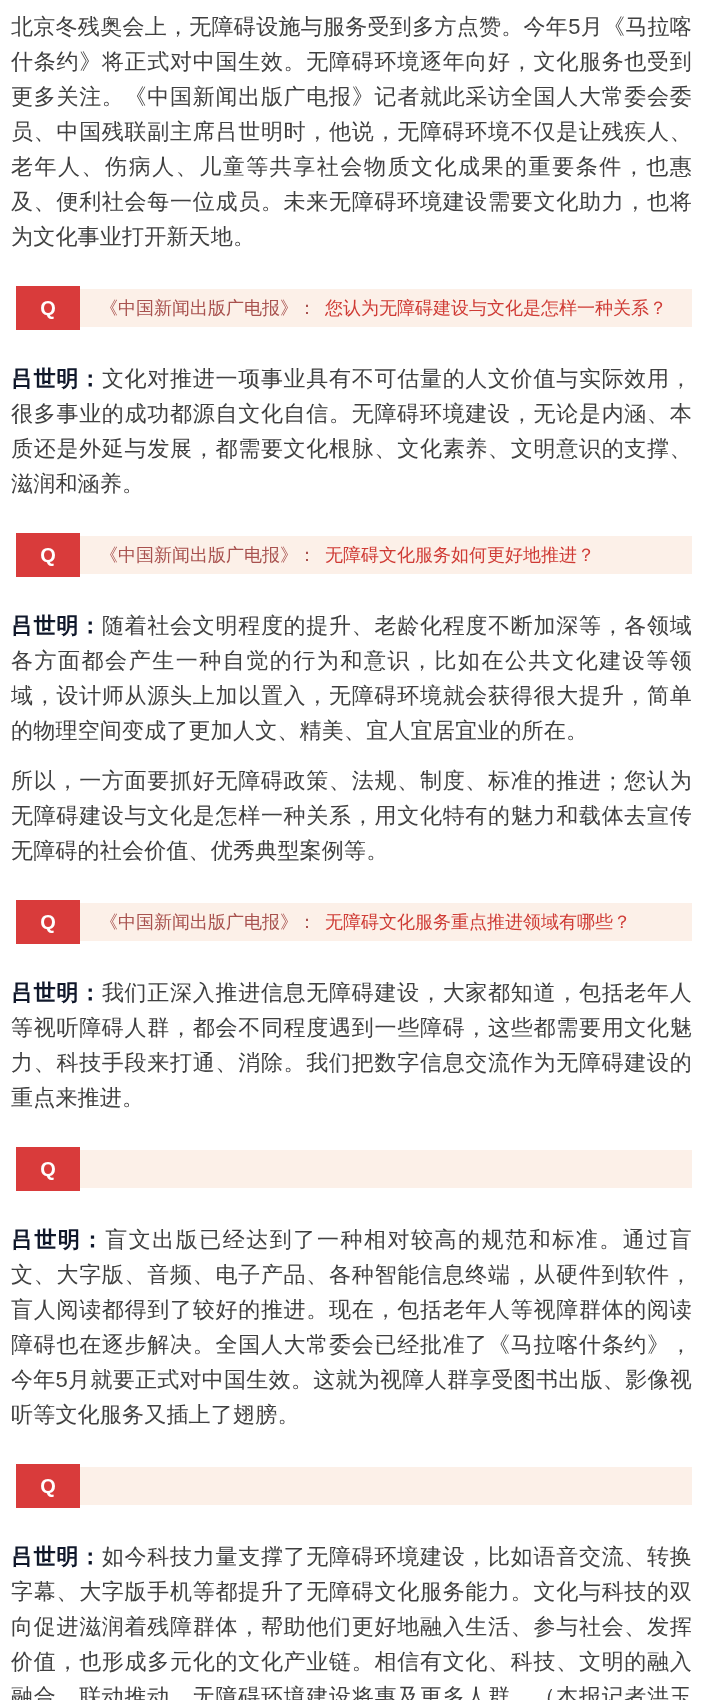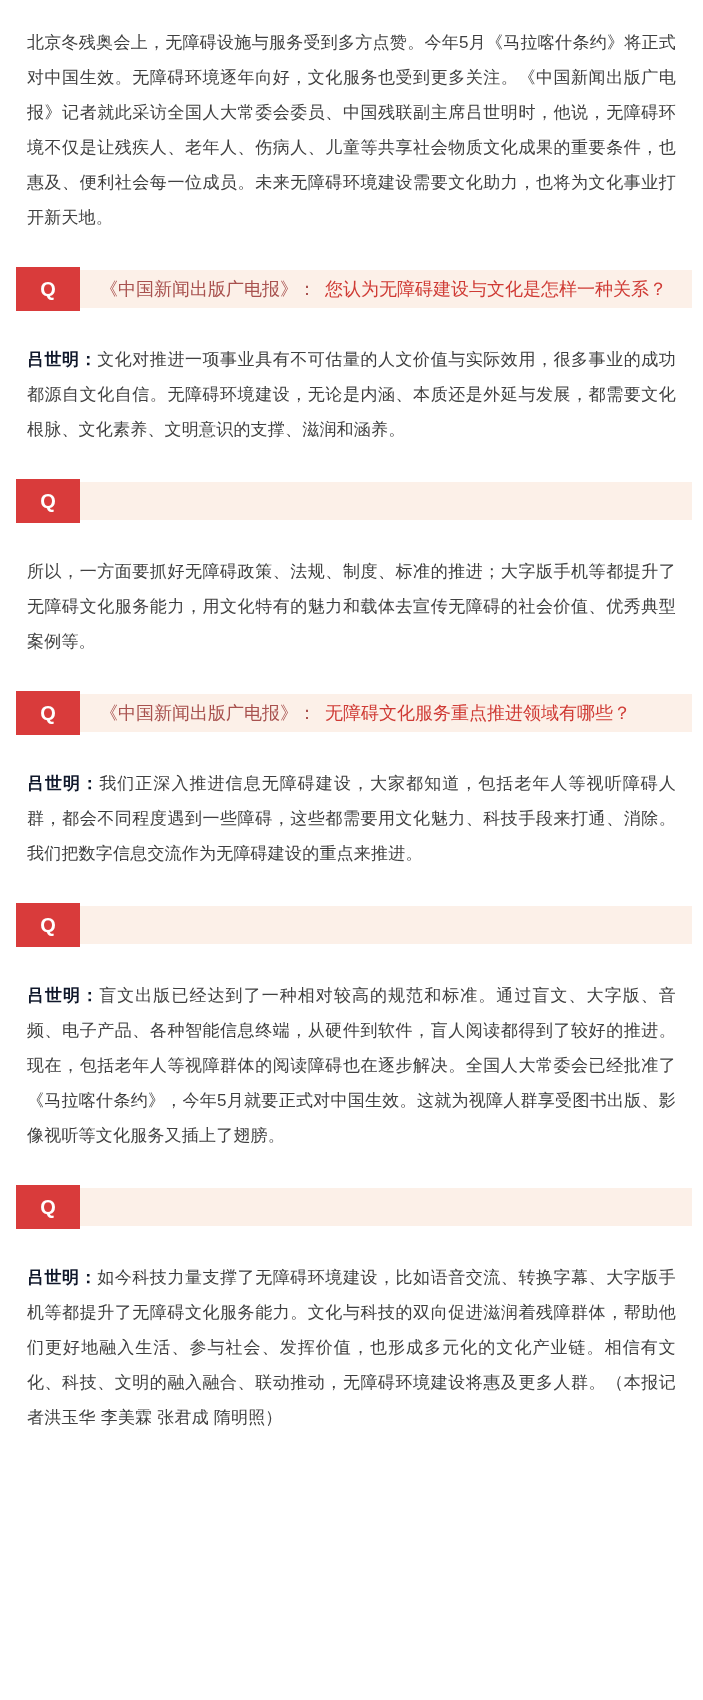--- a/index.html
+++ b/index.html
@@ -1,23 +1,23 @@
 <!DOCTYPE html>
 <html><head>
 <meta charset="utf-8">
 <style>
   html, body { margin:0; padding:0; background:#ffffff; }
   body { width:703px; font-family:"Liberation Sans", sans-serif; }
   .page { padding:9px 11px 12px; }
   p.txt {
-    font-size:17px;
+    font-size:22px;
     line-height:35px;
     color:#404040;
     text-align:justify;
-    margin:16px;
+    margin:0;
     letter-spacing:0.2px;
   }
   p.txt + p.txt { margin-top:15px; }
   .speaker { font-weight:bold; color:#0f172a; }
   .q-row { position:relative; height:44px; margin:32px 0 31px; }
   .q-bar {
     position:absolute; left:5px; right:0; top:3px; height:38px;
     background:#fcf0e8;
   }
   .q-badge {
@@ -49,22 +49,26 @@
       <span class="paper">《中国新闻出版广电报》：</span><span class="question">您认为无障碍建设与文化是怎样一种关系？</span>
     </div>
   </div>
   <p class="txt"><span class="speaker">吕世明：</span><span>文化对推进一项事业具有不可估量的人文价值与实际效用，很多事业的成功都源自文化自信。无障碍环境建设，无论是内涵、本质还是外延与发展，都需要文化根脉、文化素养、文明意识的支撑、滋润和涵养。</span></p>
 
   <div class="q-row">
     <div class="q-bar"></div>
     <div class="q-badge">
         <span>Q</span>
       </div>
+    <div class="q-text">
+      <span class="paper">《中国新闻出版广电报》：</span><span class="question">无障碍文化服务如何更好地推进？</span>
+    </div>
   </div>
-  <p class="txt">所以，一方面要抓好无障碍政策、法规、制度、标准的推进；大字版手机等都提升了无障碍文化服务能力，用文化特有的魅力和载体去宣传无障碍的社会价值、优秀典型案例等。</p>
+  <p class="txt"><span class="speaker">吕世明：</span><span>随着社会文明程度的提升、老龄化程度不断加深等，各领域各方面都会产生一种自觉的行为和意识，比如在公共文化建设等领域，设计师从源头上加以置入，无障碍环境就会获得很大提升，简单的物理空间变成了更加人文、精美、宜人宜居宜业的所在。</span></p>
+  <p class="txt">所以，一方面要抓好无障碍政策、法规、制度、标准的推进；您认为无障碍建设与文化是怎样一种关系，用文化特有的魅力和载体去宣传无障碍的社会价值、优秀典型案例等。</p>
 
   <div class="q-row">
     <div class="q-bar"></div>
     <div class="q-badge">
         <span>Q</span>
       </div>
     <div class="q-text">
       <span class="paper">《中国新闻出版广电报》：</span><span class="question">无障碍文化服务重点推进领域有哪些？</span>
     </div>
   </div>

